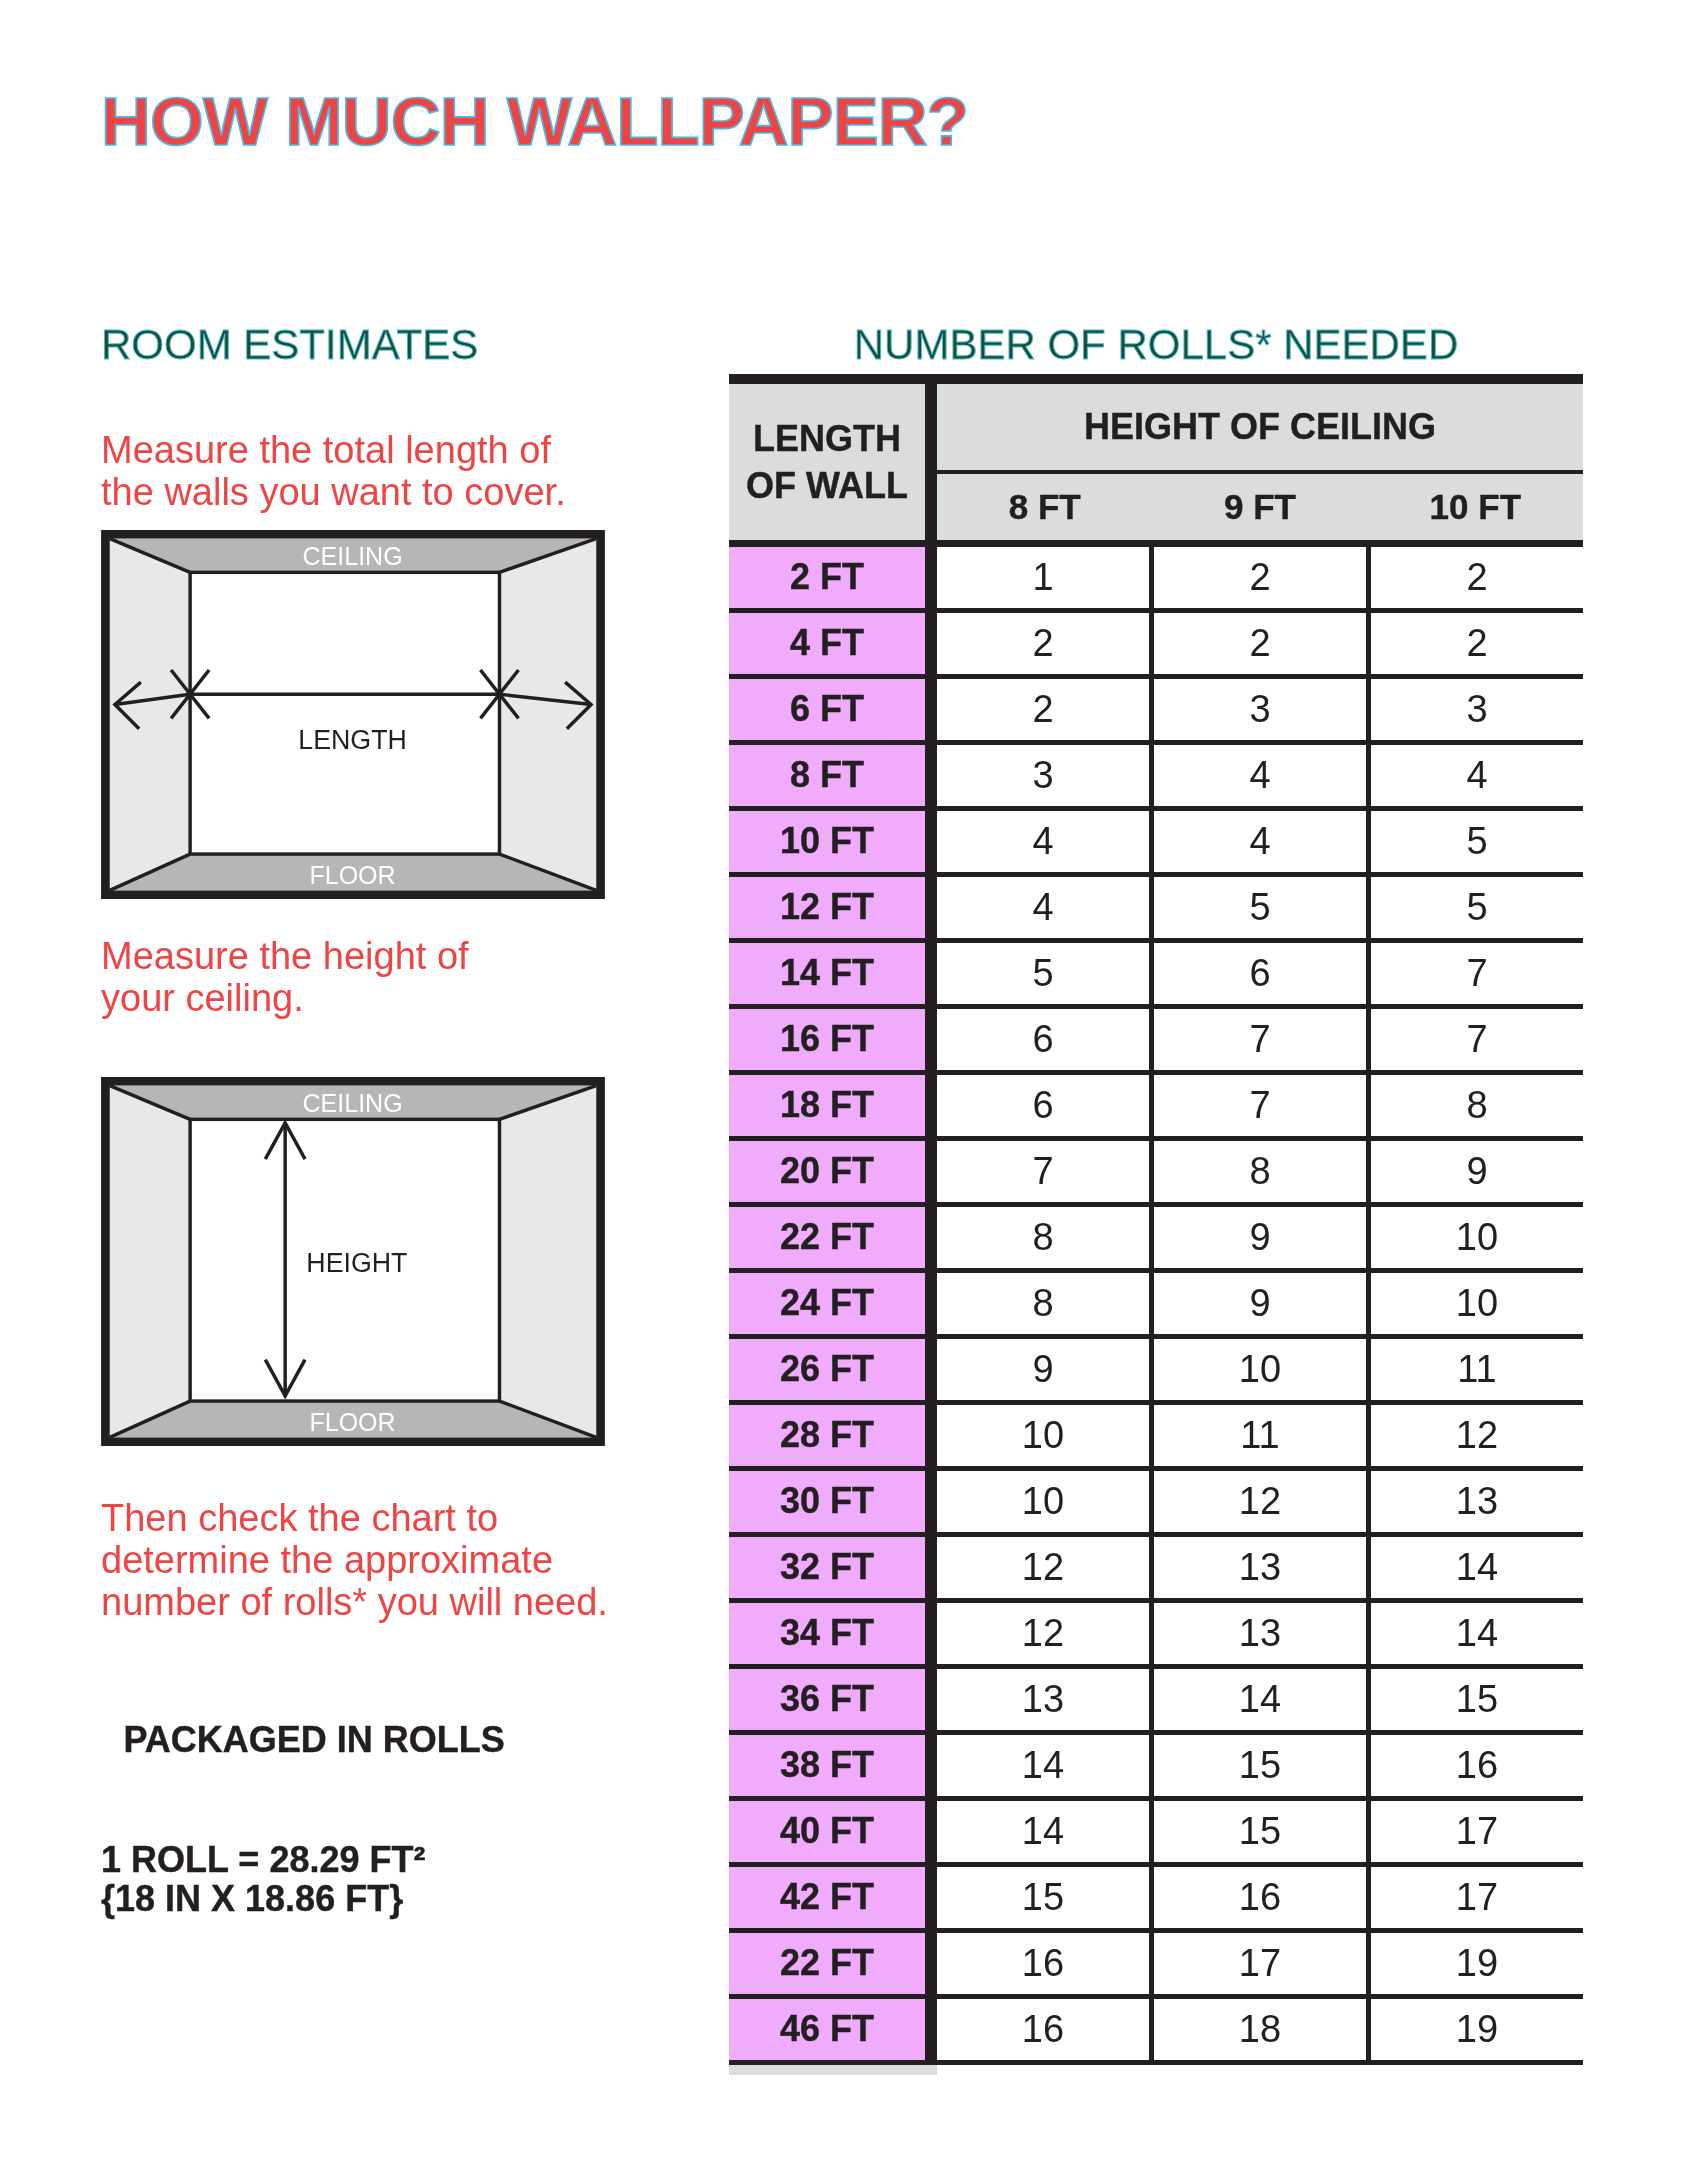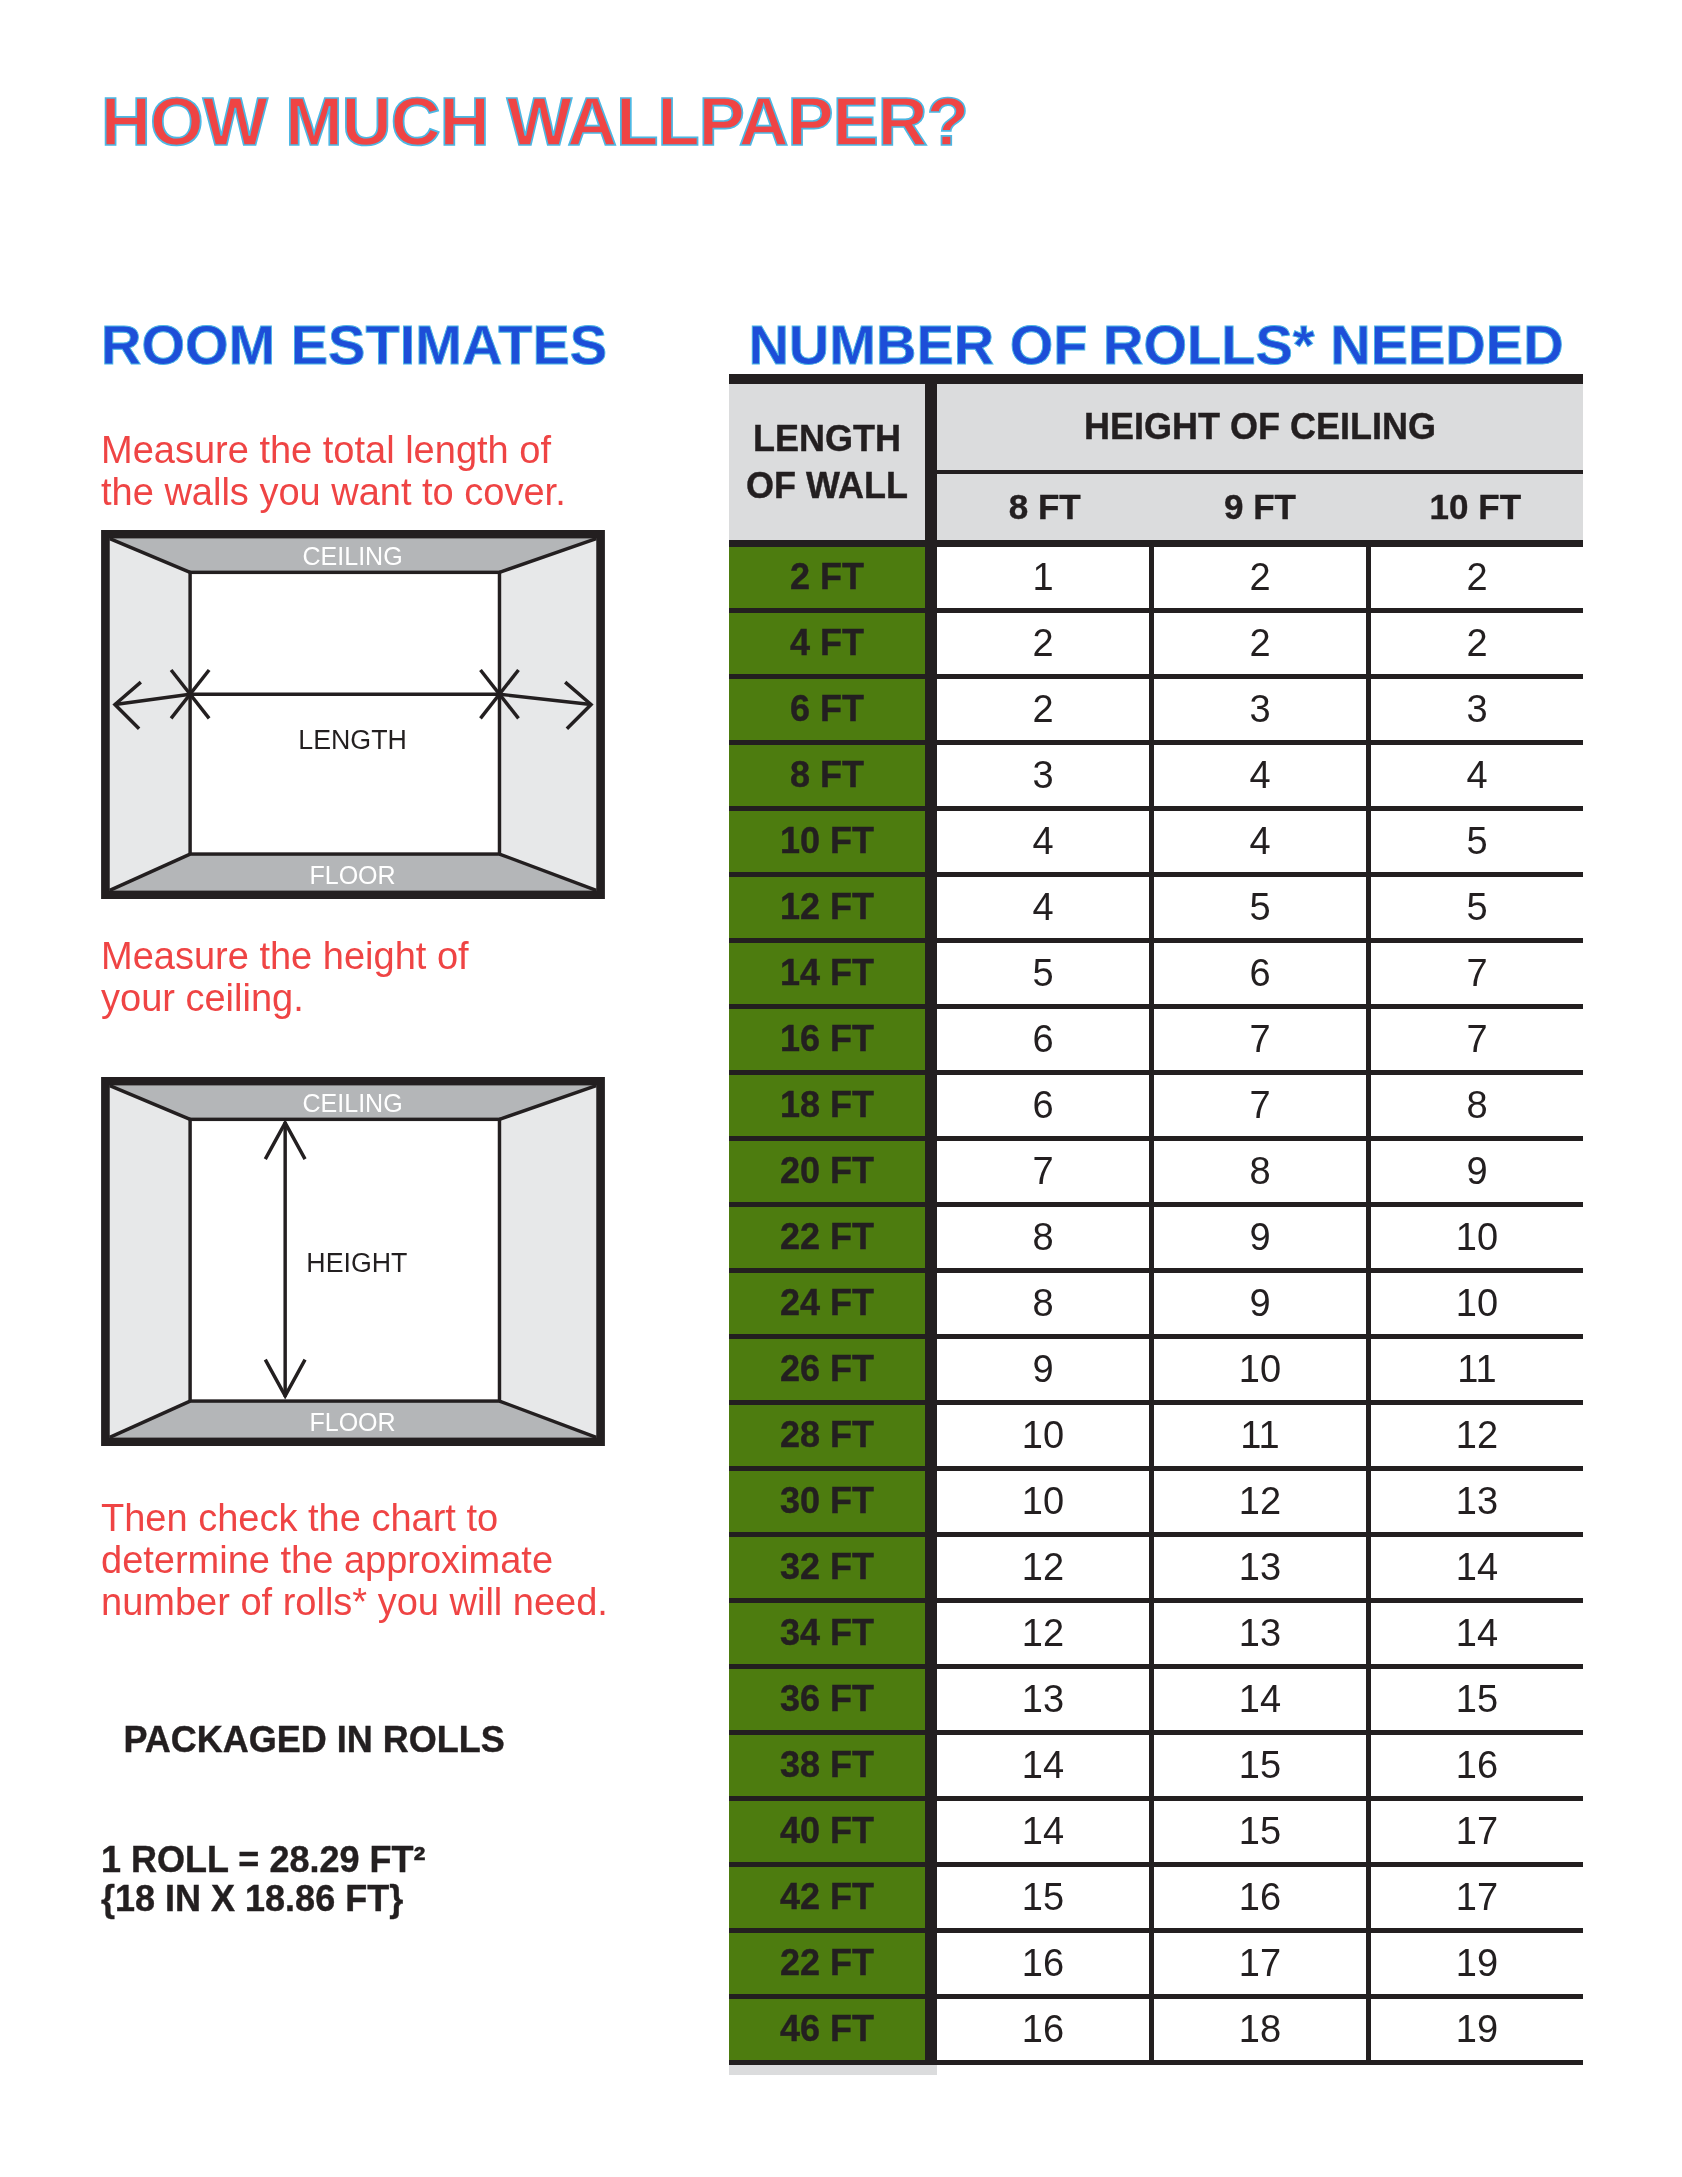--- a/index.html
+++ b/index.html
@@ -7,21 +7,21 @@
     width:1683px;height:2177px;position:relative;background:#ffffff;
     font-family:"Liberation Sans","DejaVu Sans",sans-serif;color:#231F20;
     overflow:hidden;
   }
   .abs{position:absolute;}
   .page-title{
     left:101px;top:86px;font-size:69px;line-height:71px;font-weight:700;
     color:#ef4444;letter-spacing:-0.9px;-webkit-text-stroke:1.7px #4CB8E4;white-space:nowrap;
   }
   .sec-heading{
-    font-size:56px;line-height:43px;font-weight:700;color:#1d4ed8;
+    font-size:42px;line-height:43px;font-weight:400;color:#14532d;
     -webkit-text-stroke:0.9px #4CB8E4;white-space:nowrap;
   }
   .room-heading{left:101px;top:323px;}
   .rolls-heading{left:729px;top:323px;width:854px;text-align:center;}
   .body-para{
     left:101px;font-size:38px;line-height:42px;font-weight:400;
     white-space:pre-line;color:#ef4444;
   }
   .para-length{top:429px;}
   .para-height{top:935px;}
@@ -51,21 +51,21 @@
     font-weight:700;font-size:36px;-webkit-text-stroke:0.4px #231F20;
   }
   .tt-sub{flex:1;display:flex;}
   .tt-sub .colhead{
     flex:1;display:flex;align-items:center;justify-content:center;
     font-weight:700;font-size:35px;-webkit-text-stroke:0.4px #231F20;
   }
   .tt-hline{height:7px;background:#231F20;}
   .trow{display:flex;height:61px;border-bottom:5.2px solid #231F20;background:#ffffff;}
   .trow .lbl{
-    width:208px;box-sizing:border-box;background:#4d7c0f;border-right:12px solid #231F20;
+    width:208px;box-sizing:border-box;background:#f0abfc;border-right:12px solid #231F20;
     display:flex;align-items:center;justify-content:center;
     font-weight:700;font-size:36px;-webkit-text-stroke:0.4px #231F20;
   }
   .trow .cell{
     flex:1;display:flex;align-items:center;justify-content:center;
     font-size:38px;font-weight:400;
   }
   .trow .cell + .cell{border-left:5.2px solid #231F20;}
   .tt-tail{width:208px;height:10.4px;background:#DBDCDD;}
 </style>

